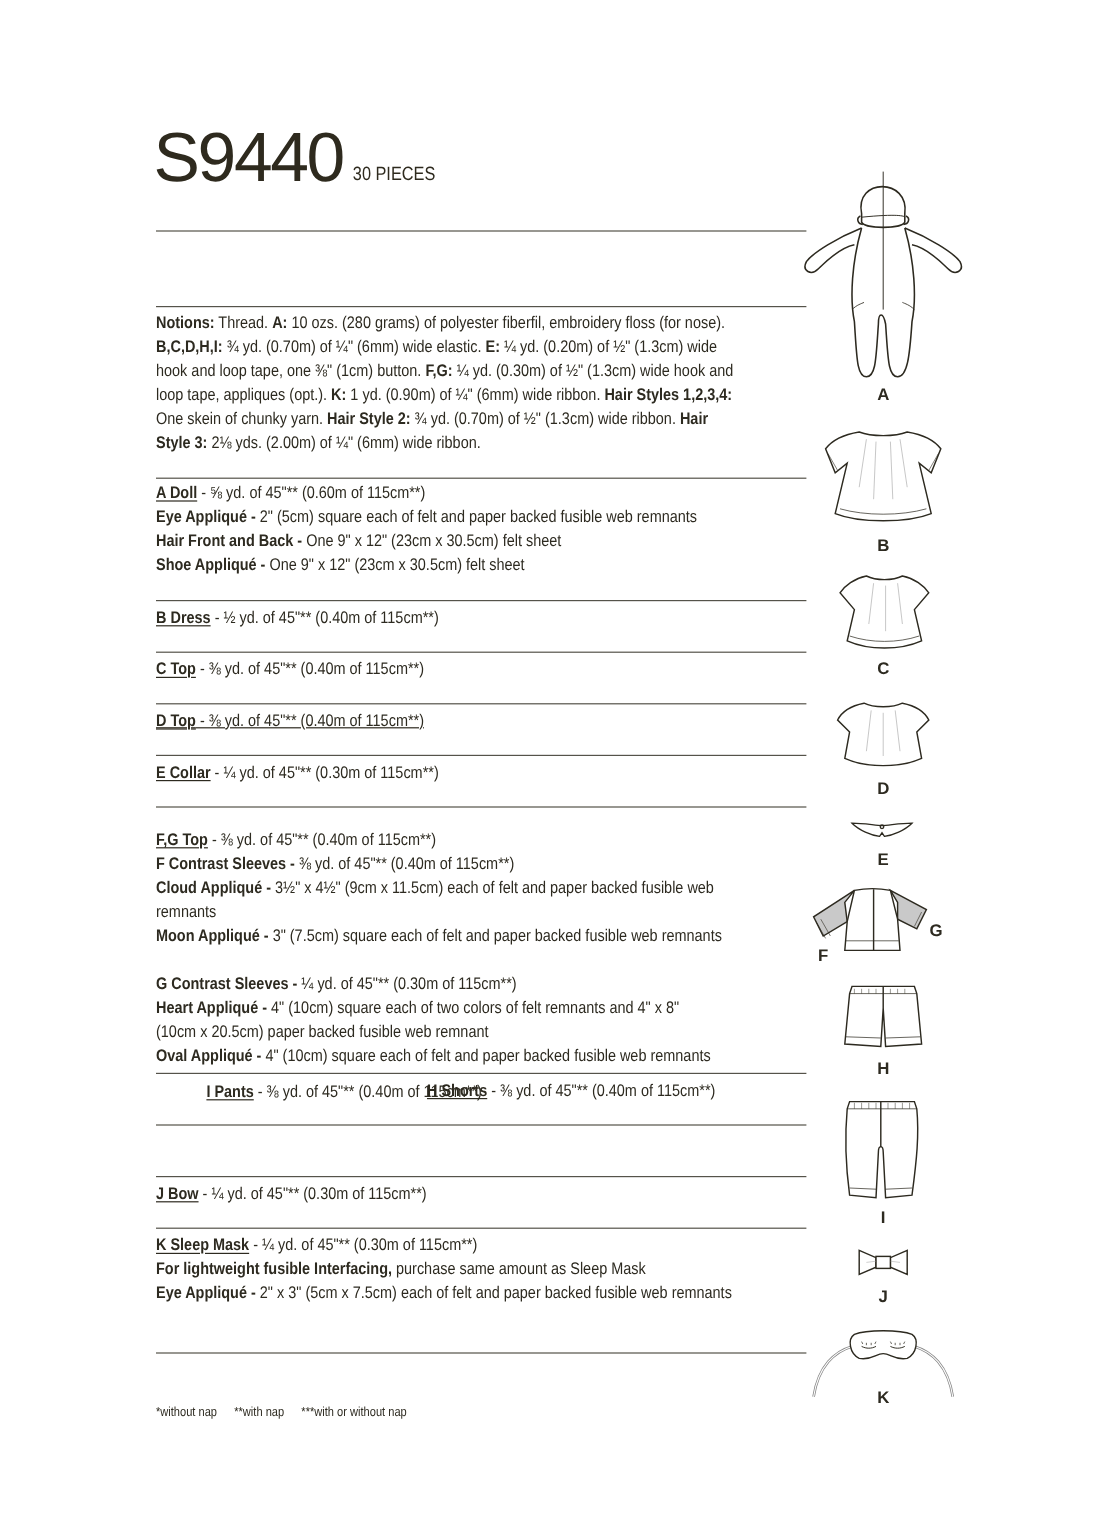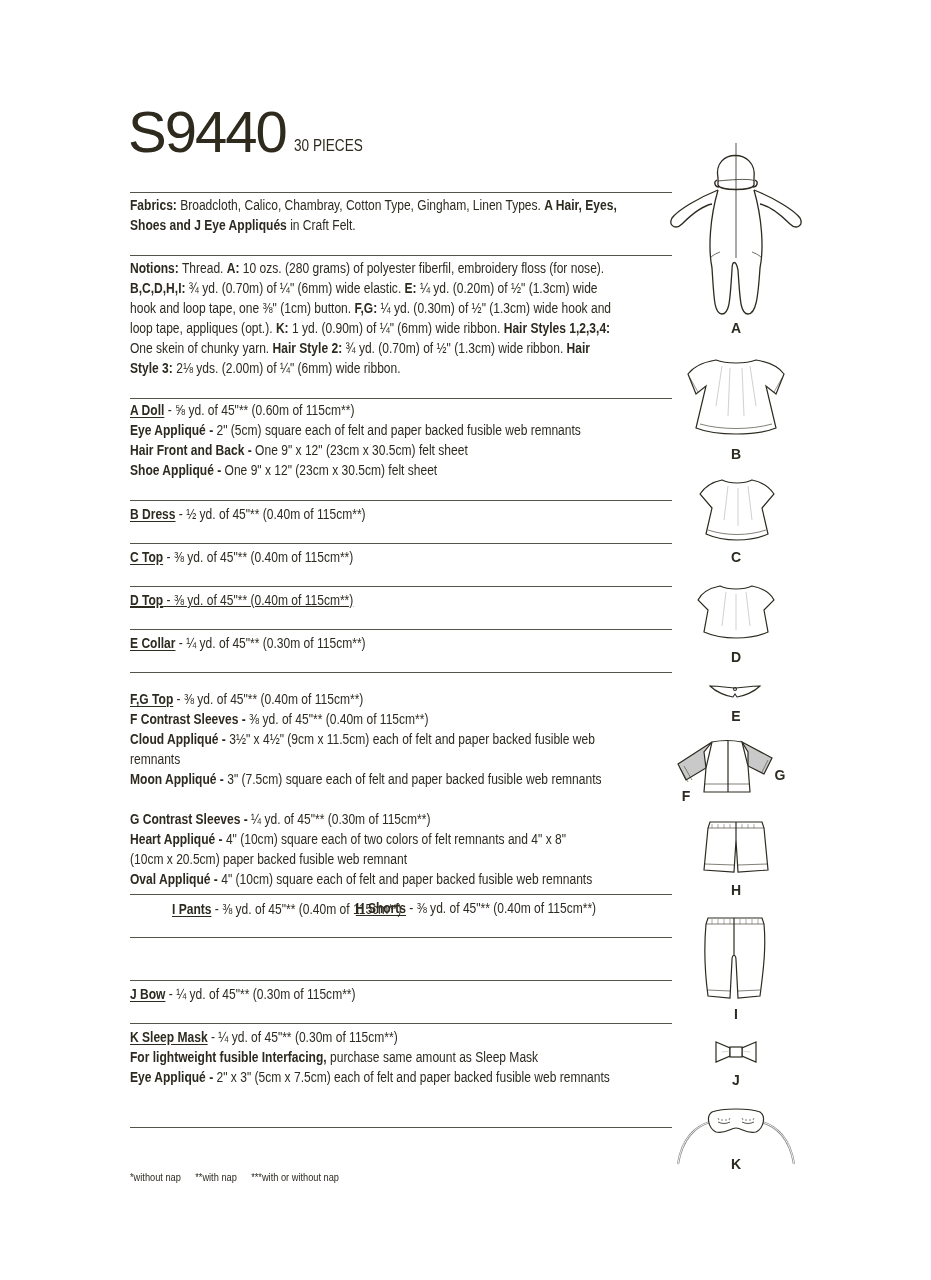--- a/index.html
+++ b/index.html
@@ -32,24 +32,20 @@
 
 <div class="page">
 
   <div class="header">
     <div class="pattern-number">S9440</div>
     <div class="piece-count">30 PIECES</div>
   </div>
 
   <div class="divider" style="top:192px;"></div>
 
-  <div class="text-col" style="top:195px;">
-    <div class="t"><span class="b">Fabrics:</span><span> Broadcloth, Calico, Chambray, Cotton Type, Gingham, Linen Types. </span><span class="b">A Hair, Eyes,</span></div>
-    <div class="t"><span class="b">Shoes and J Eye Appliqués</span><span> in Craft Felt.</span></div>
-  </div>
   <div class="divider" style="top:255px;"></div>
 
   <div class="text-col" id="notions-block" style="top:258px;">
       <div class="t"><span class="b">Notions:</span><span> Thread. </span><span class="b">A:</span><span> 10 ozs. (280 grams) of polyester fiberfil, embroidery floss (for nose).</span></div>
       <div class="t"><span class="b">B,C,D,H,I:</span><span> ¾ yd. (0.70m) of ¼" (6mm) wide elastic. </span><span class="b">E:</span><span> ¼ yd. (0.20m) of ½" (1.3cm) wide</span></div>
       <div class="t"><span>hook and loop tape, one ⅜" (1cm) button. </span><span class="b">F,G:</span><span> ¼ yd. (0.30m) of ½" (1.3cm) wide hook and</span></div>
       <div class="t"><span>loop tape, appliques (opt.). </span><span class="b">K:</span><span> 1 yd. (0.90m) of ¼" (6mm) wide ribbon. </span><span class="b">Hair Styles 1,2,3,4:</span></div>
       <div class="t"><span>One skein of chunky yarn. </span><span class="b">Hair Style 2:</span><span> ¾ yd. (0.70m) of ½" (1.3cm) wide ribbon. </span><span class="b">Hair</span></div>
       <div class="t"><span class="b">Style 3:</span><span> 2⅛ yds. (2.00m) of ¼" (6mm) wide ribbon.</span></div>
     </div>

